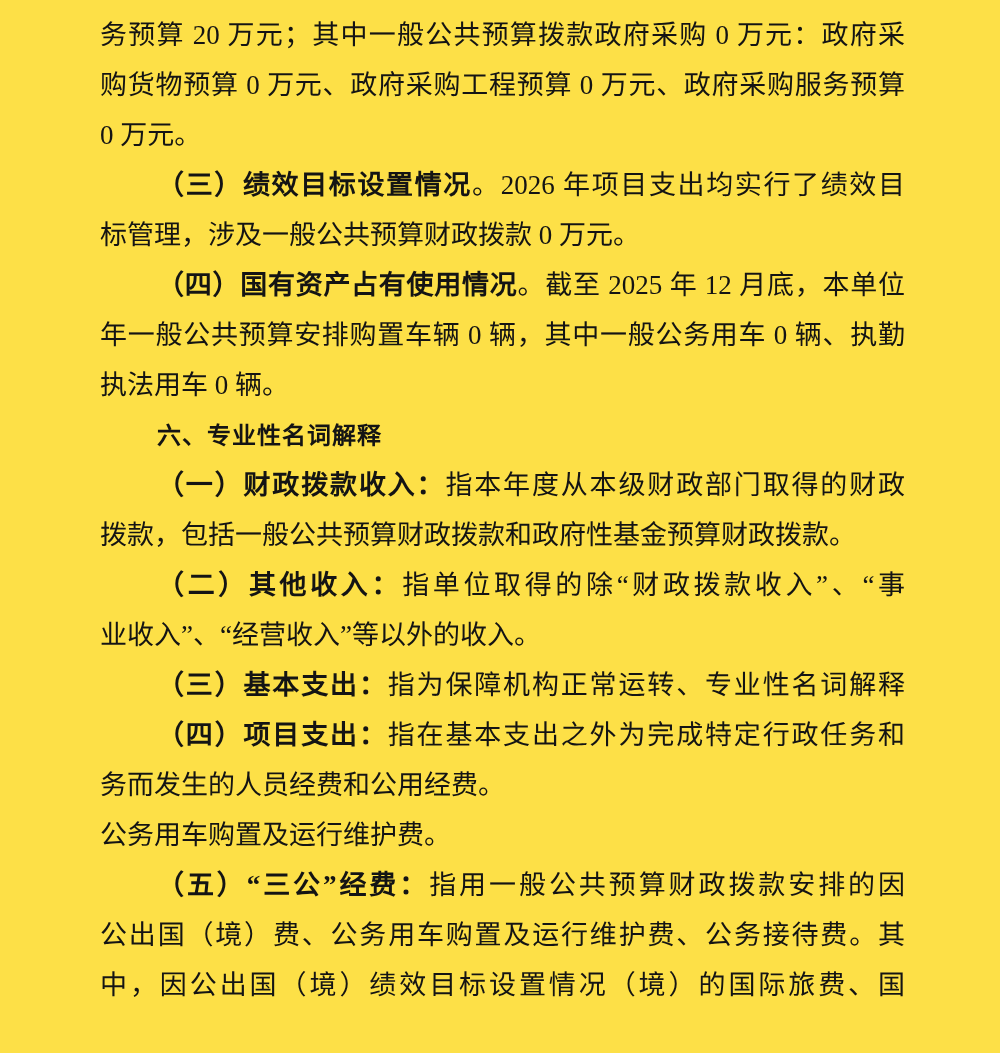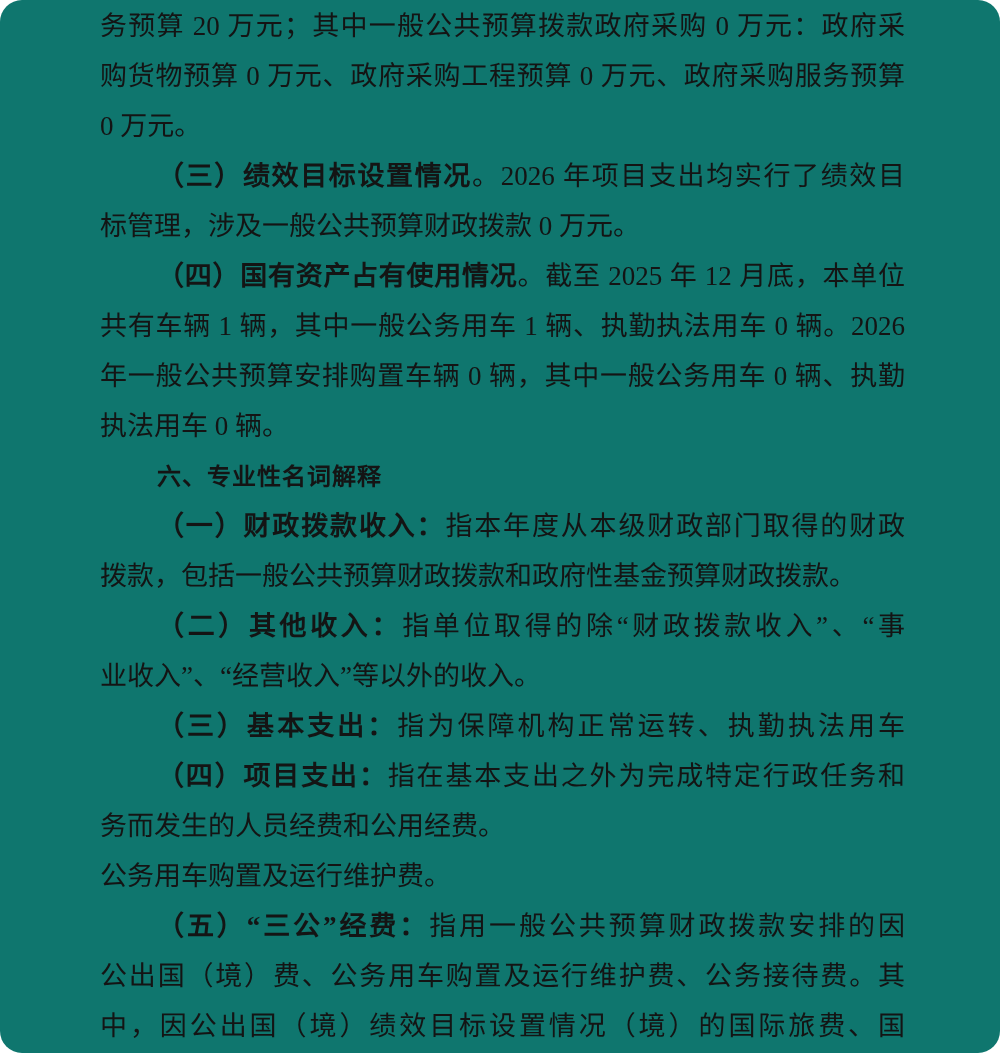--- a/index.html
+++ b/index.html
@@ -4,25 +4,24 @@
 <style>
   html, body {
     margin: 0;
     padding: 0;
     background: #ffffff;
   }
   .page {
     position: relative;
     width: 1000px;
     height: 1053px;
-    background: #0f766e;
+    background: #fde047;
     box-sizing: border-box;
-    padding: 1px 95px 0 100px;
+    padding: 10px 95px 0 100px;
     overflow: hidden;
-    border-radius: 22px;
   }
   .line {
     height: 50px;
     line-height: 50px;
     font-size: 27px;
     color: #141414;
     font-family: "Liberation Serif", "DejaVu Serif", serif;
     text-align: justify;
     text-align-last: left;
   }
@@ -62,23 +61,20 @@
   </div>
 
   <div class="line">
     <span>标管理，涉及一般公共预算财政拨款 0 万元。</span>
   </div>
 
   <div class="line fill indent">
     <span class="b">（四）国有资产占有使用情况</span><span>。截至 2025 年 12 月底，本单位</span>
   </div>
 
-  <div class="line fill">
-    <span>共有车辆 1 辆，其中一般公务用车 1 辆、执勤执法用车 0 辆。2026</span>
-  </div>
 
   <div class="line fill">
     <span>年一般公共预算安排购置车辆 0 辆，其中一般公务用车 0 辆、执勤</span>
   </div>
 
   <div class="line">
     <span>执法用车 0 辆。</span>
   </div>
 
   <div class="line indent heading-line">
@@ -95,21 +91,21 @@
 
   <div class="line fill indent">
     <span class="b">（二）其他收入：</span><span>指单位取得的除“财政拨款收入”、“事</span>
   </div>
 
   <div class="line">
     <span>业收入”、“经营收入”等以外的收入。</span>
   </div>
 
   <div class="line fill indent">
-    <span class="b">（三）基本支出：</span><span>指为保障机构正常运转、执勤执法用车</span>
+    <span class="b">（三）基本支出：</span><span>指为保障机构正常运转、专业性名词解释</span>
   </div>
 
   <div class="line fill indent">
     <span class="b">（四）项目支出：</span><span>指在基本支出之外为完成特定行政任务和</span>
   </div>
 
   <div class="line">
     <span>务而发生的人员经费和公用经费。</span>
   </div>
 

